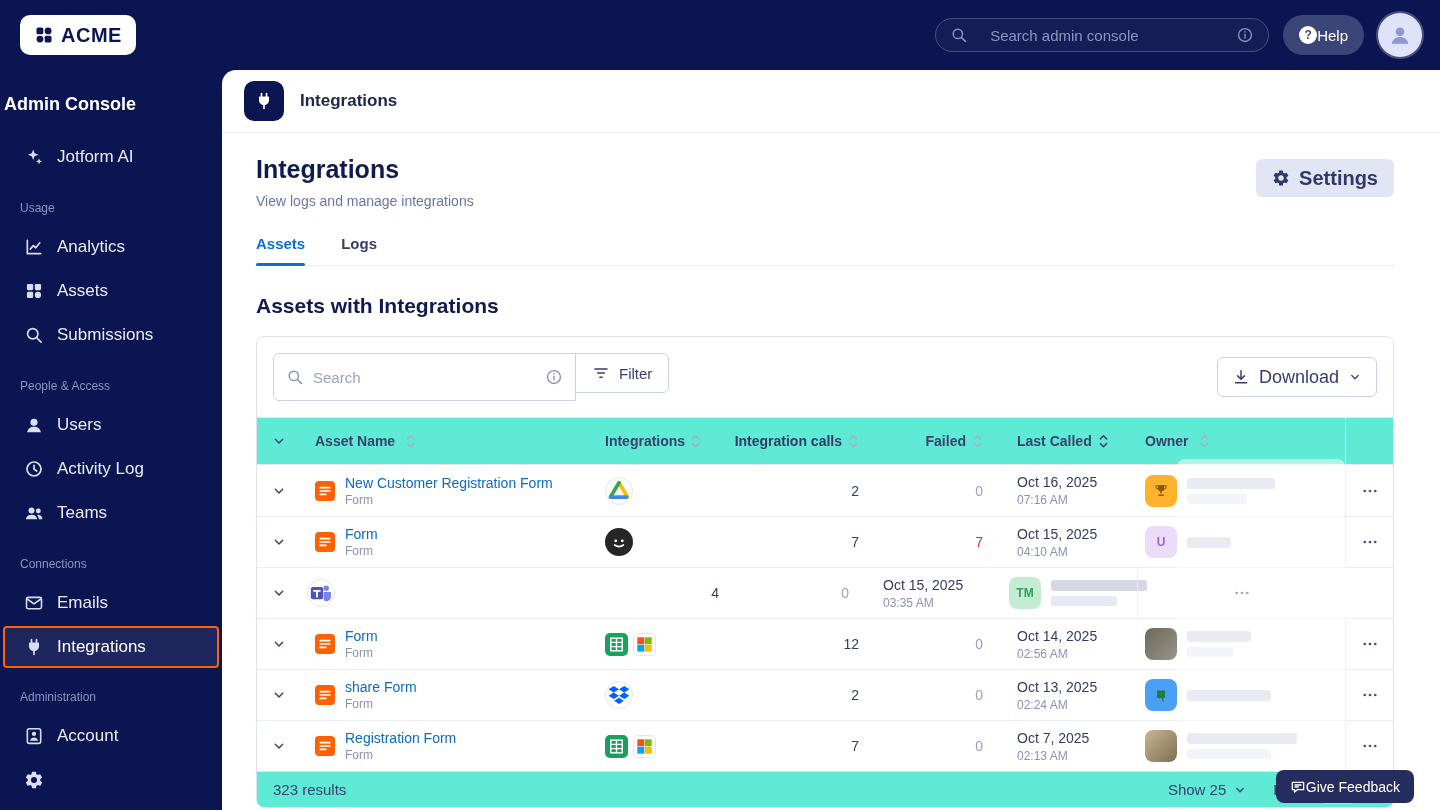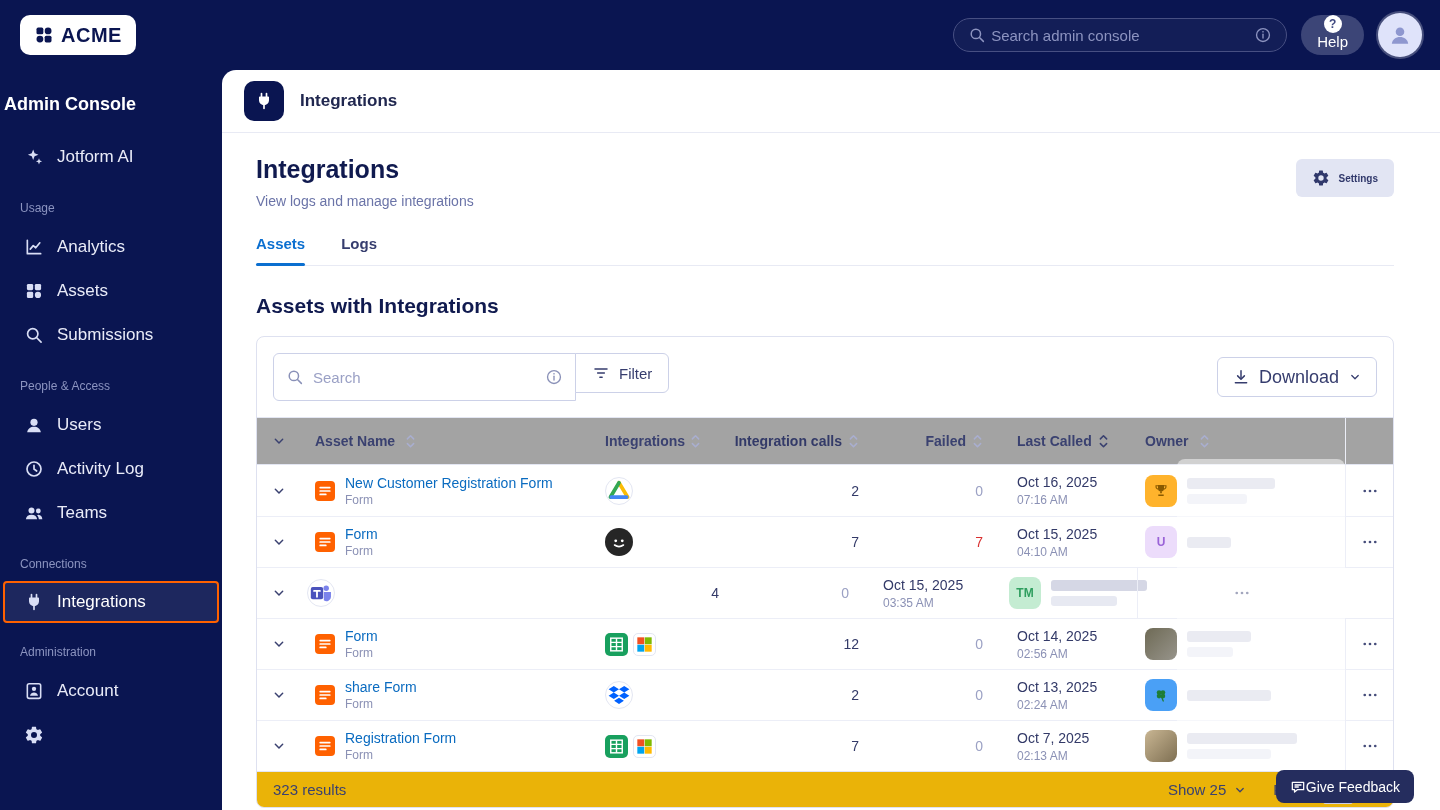--- a/index.html
+++ b/index.html
@@ -10,24 +10,24 @@
   
   .icn { display:inline-flex; align-items:center; justify-content:center; flex:none; }
   .icn svg { width:100%; height:100%; display:block; }
   .s14{width:14px;height:14px}.s16{width:16px;height:16px}.s18{width:18px;height:18px}.s20{width:20px;height:20px}.s24{width:24px;height:24px}
 
   
   .topbar { position:absolute; top:0; left:0; right:0; height:70px; display:flex; align-items:center; }
   .logo { margin-left:20px; background:#fff; border-radius:10px; height:40px; padding:0 14px; display:flex; align-items:center; gap:7px; cursor:pointer; }
   .logo-text { font-size:20px; font-weight:800; color:#0a1551; letter-spacing:.5px; }
   .topbar-right { margin-left:auto; display:flex; align-items:center; gap:14px; margin-right:18px; }
-  .admin-search { width:334px; height:28px; border:1px solid #474f82; border-radius:20px; background:rgba(255,255,255,.04); display:flex; align-items:center; padding:16px 14px; gap:5px; color:#8d94c0; cursor:text; }
+  .admin-search { width:334px; height:28px; border:1px solid #474f82; border-radius:20px; background:rgba(255,255,255,.04); display:flex; align-items:center; padding:16px 14px; gap:22px; color:#8d94c0; cursor:text; }
   .admin-search input { flex:1; background:transparent; border:none; outline:none; color:#e8eaf6; font-size:15px; font-family:inherit; }
   .admin-search input::placeholder { color:#8d94c0; }
-  .help-btn { height:40px; padding:0 16px; border-radius:20px; background:#3c4577; color:#fff; display:flex; align-items:center; font-size:15px; border:none; cursor:pointer; font-family:inherit;flex-direction:column; }
+  .help-btn { height:40px; padding:0 16px; border-radius:20px; background:#3c4577; color:#fff; display:flex; align-items:center; font-size:15px; border:none; cursor:pointer; font-family:inherit; }
   .q-badge { width:18px; height:18px; border-radius:50%; background:#fff; display:flex; align-items:center; justify-content:center; }
   .q-badge::after { content:"?"; color:#3f4880; font-size:12px; font-weight:700; }
   .avatar { width:44px; height:44px; border-radius:50%; background:#dfe3fa; color:#8e97cf; display:flex; align-items:center; justify-content:center; cursor:pointer; box-shadow:0 0 0 2px rgba(255,255,255,.25); }
 
   
   .sidebar { position:absolute; top:70px; left:0; width:222px; bottom:0; overflow:hidden; }
   .sidebar-title { margin:24px 4px 10px; font-size:18px; font-weight:700; color:#fff; }
   .side-section.first { margin-top:20px; }
   .side-label { margin:22px 20px 10px; font-size:12px; color:#8c94c0; }
   .side-item { height:44px; display:flex; align-items:center; gap:13px; padding-left:24px; color:#e9ebf8; font-size:17px; cursor:pointer;text-align:center; }
@@ -37,40 +37,40 @@
   
   .main { position:absolute; top:70px; left:222px; right:0; bottom:0; background:#fff; border-top-left-radius:14px; overflow:hidden; }
   .card-header { height:63px; display:flex; align-items:center; gap:16px; padding:0 22px; border-bottom:1px solid #e8eaf4; }
   .header-icon { width:40px; height:40px; border-radius:10px; background:#0a1551; color:#fff; display:flex; align-items:center; justify-content:center; }
   .breadcrumb { font-size:17px; font-weight:600; color:#20274f; }
   .content { padding:0 46px 0 34px; position:relative; height:calc(100% - 64px); }
 
   .page-head { display:flex; margin-top:22px; }
   .page-head h1 { font-size:25px; font-weight:700; color:#101a4f; }
   .subtitle { margin-top:9px; font-size:14px; color:#6b74a8; }
-  .settings-btn { margin-left:auto; align-self:flex-start; margin-top:4px; height:38px; padding:0 16px; background:#e2e5f3; border:none; border-radius:6px; display:flex; gap:9px; align-items:center; color:#30386b; font-weight:600; font-size:10px; cursor:pointer; font-family:inherit; }
+  .settings-btn { margin-left:auto; align-self:flex-start; margin-top:4px; height:38px; padding:0 16px; background:#e2e5f3; border:none; border-radius:6px; display:flex; gap:9px; align-items:center; color:#30386b; font-weight:600; font-size:20px; cursor:pointer; font-family:inherit; }
 
   .tabs { display:flex; gap:36px; margin-top:26px; border-bottom:1px solid #e8eaf4; }
   .tab { position:relative; padding-bottom:13px; font-size:15px; font-weight:600; color:#363d6e; cursor:pointer; }
   .tab.active { color:#0b6fd0; }
   .tab.active::after { content:""; position:absolute; left:0; right:0; bottom:-1px; height:3px; background:#0b6fd0; border-radius:2px; }
 
   .section-title { margin-top:28px; font-size:21px; font-weight:700; color:#101a4f; }
 
   
   .panel { --cols:44px 1fr 128px 140px 134px 136px 208px 48px; margin-top:18px; border:1px solid #dee1f0; border-radius:8px; overflow:hidden; position:relative; background:#fff; }
   .toolbar { display:flex; align-items:center; padding:16px; }
   .search-group { display:flex; }
   .table-search { width:303px; height:48px; border:1px solid #ccd1e8; border-radius:6px 0 0 6px; display:flex; align-items:center; padding:0 12px; gap:9px; color:#8a91b8; cursor:text; background:#fff; }
   .table-search input { flex:1; border:none; outline:none; font-size:15px; color:#333a68; font-family:inherit; min-width:0; }
   .table-search input::placeholder { color:#9aa0c5; }
   .filter-btn { height:40px; margin-left:-1px; border:1px solid #ccd1e8; border-radius:0 6px 6px 0; padding:0 16px; display:flex; gap:9px; align-items:center; font-size:15px; color:#363d6e; background:#fff; cursor:pointer; font-family:inherit; }
   .download-btn { margin-left:auto; height:40px; border:1px solid #ccd1e8; border-radius:6px; padding:0 14px; display:flex; gap:9px; align-items:center; font-size:18px; color:#363d6e; background:#fff; cursor:pointer; font-family:inherit; }
 
-  .thead { display:grid; grid-template-columns:var(--cols); align-items:center; height:48px; background:#a3a3a3; border-top:1px solid #e3e6f2; border-bottom:1px solid #e3e6f2; }
+  .thead { display:grid; grid-template-columns:var(--cols); align-items:center; height:48px; background:#5eead4; border-top:1px solid #e3e6f2; border-bottom:1px solid #e3e6f2; }
   .th { display:flex; align-items:center; gap:6px; font-size:14px; font-weight:600; color:#3a4170; cursor:pointer; }
   .sort { width:11px; height:17px; color:#a9aecf; flex:none; }
   .sort.active { color:#3a4170; }
 
   .trow { display:grid; grid-template-columns:var(--cols); align-items:center; height:51px; border-top:1px solid #eceef7; background:#fff; }
   .trow:first-child { border-top:none; }
   .col-expand { display:flex; justify-content:center; }
   .chev-btn { background:none; border:none; color:#3a4170; cursor:pointer; display:flex; padding:2px; }
   .col-asset { display:flex; gap:10px; padding-left:14px; align-items:center; min-width:0; }
   .asset-icn { width:20px; height:20px; flex:none; display:inline-flex; }
@@ -92,21 +92,21 @@
   .last-date { font-size:14px; color:#333a68; }
   .last-time { font-size:12px; color:#8b91b5; margin-top:3px; }
   .col-owner { display:flex; align-items:center; gap:10px; padding-left:8px; min-width:0; }
   .avatar-sq { width:32px; height:32px; border-radius:8px; display:inline-flex; align-items:center; justify-content:center; font-size:12px; font-weight:700; flex:none; }
   .blur-stack { display:flex; flex-direction:column; gap:5px; }
   .blur-bar { height:11px; border-radius:3px; background:#d5d7e5; display:block; }
   .blur-bar.lite { background:#e7e9f2; height:10px; }
   .col-actions { display:flex; justify-content:center; align-items:center; border-left:1px solid #eceef7; height:100%; }
   .dots-btn { background:none; border:none; color:#454c7a; cursor:pointer; display:flex; }
 
-  .tfoot { display:flex; align-items:center; height:36px; padding:0 16px; border-top:1px solid #e3e6f2; font-size:15px; color:#3a4170; background:#eab308; }
+  .tfoot { display:flex; align-items:center; height:36px; padding:0 16px; border-top:1px solid #e3e6f2; font-size:15px; color:#3a4170; background:#5eead4; }
   .foot-right { margin-left:auto; display:flex; align-items:center; gap:26px; }
   .show-select { display:flex; align-items:center; gap:7px; font-size:15px; color:#3a4170; background:none; border:none; cursor:pointer; font-family:inherit; }
   .page-ctl { display:flex; align-items:center; gap:9px; }
   .page-input { width:34px; height:29px; border:1px solid #c9cee8; border-radius:5px; text-align:center; font-size:14px; color:#2c3363; font-family:inherit; }
 
   .frost { position:absolute; left:920px; top:122px; width:168px; height:304px; background:rgba(255,255,255,.5); border-radius:8px; pointer-events:none; }
 
   .feedback-btn { position:absolute; right:26px; bottom:7px; height:33px; padding:12px 14px; background:#252d5e; color:#fff; border:none; border-radius:8px; display:flex; align-items:center; gap:0; font-size:14px; cursor:pointer; z-index:5; font-family:inherit; }
 </style>
 </head>
@@ -231,20 +231,29 @@
                 <path d="M2.2 19.5c.5-3.7 3.3-5.4 6.8-5.4s6.3 1.7 6.8 5.4z"></path>
                 <circle cx="17.2" cy="9.6" r="2.9"></circle>
                 <path d="M17.4 14.2c2.6.4 4.3 2 4.6 5.3h-4.2c-.2-2-.9-3.6-2.2-4.8z"></path>
               </svg>
             </span>
             <span>Teams</span>
           </div>
         </div>
         <div class="side-section">
           <div class="side-label">Connections</div>
+          <div class="side-item">
+            <span class="icn s20">
+              <svg viewBox="0 0 24 24" fill="none" stroke="currentColor" stroke-width="1.9" stroke-linejoin="round">
+                <rect x="3" y="5.2" width="18" height="13.6" rx="2"></rect>
+                <path d="M3.8 7.2L12 13l8.2-5.8"></path>
+              </svg>
+            </span>
+            <span>Emails</span>
+          </div>
           <div class="side-item active">
             <span class="icn s20">
               <svg viewBox="0 0 24 24" fill="none" stroke="currentColor" stroke-width="2" stroke-linecap="round">
                 <path d="M9 3v4.5M15 3v4.5"></path>
                 <path d="M7 7.5h10v3.6a5 5 0 01-10 0z" fill="currentColor" stroke-linejoin="round"></path>
                 <path d="M12 16.5V21"></path>
               </svg>
             </span>
             <span>Integrations</span>
           </div>

